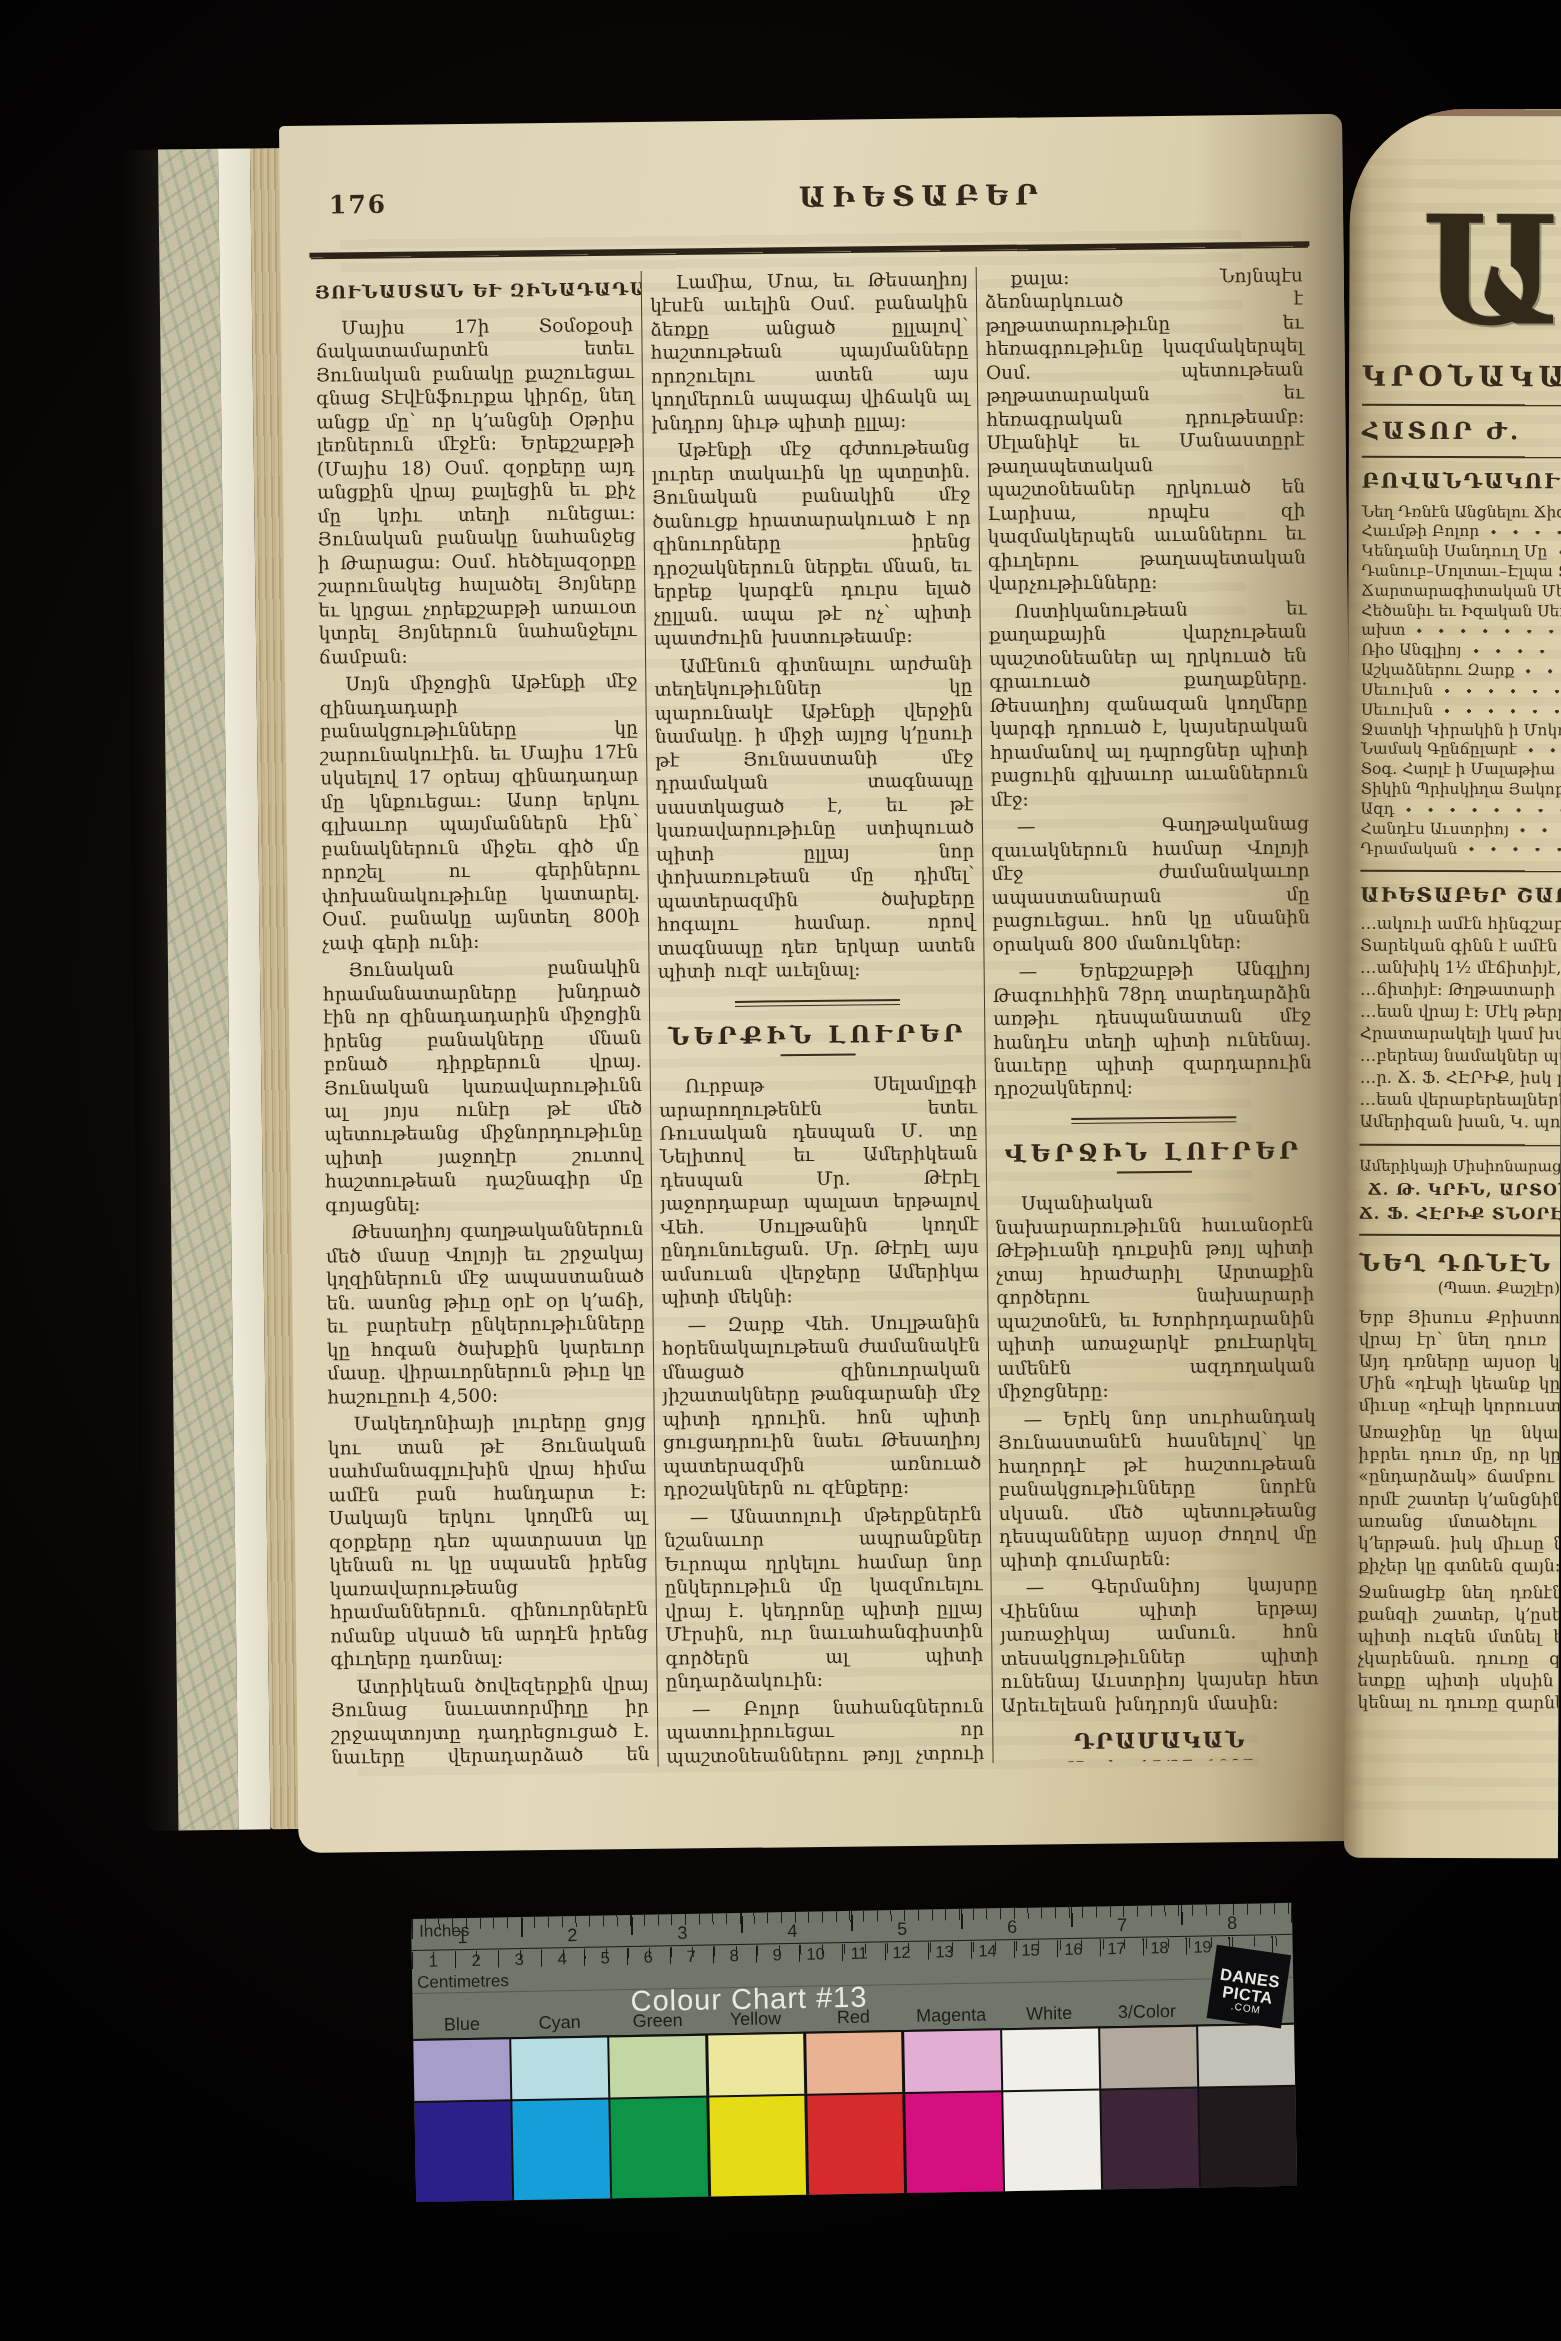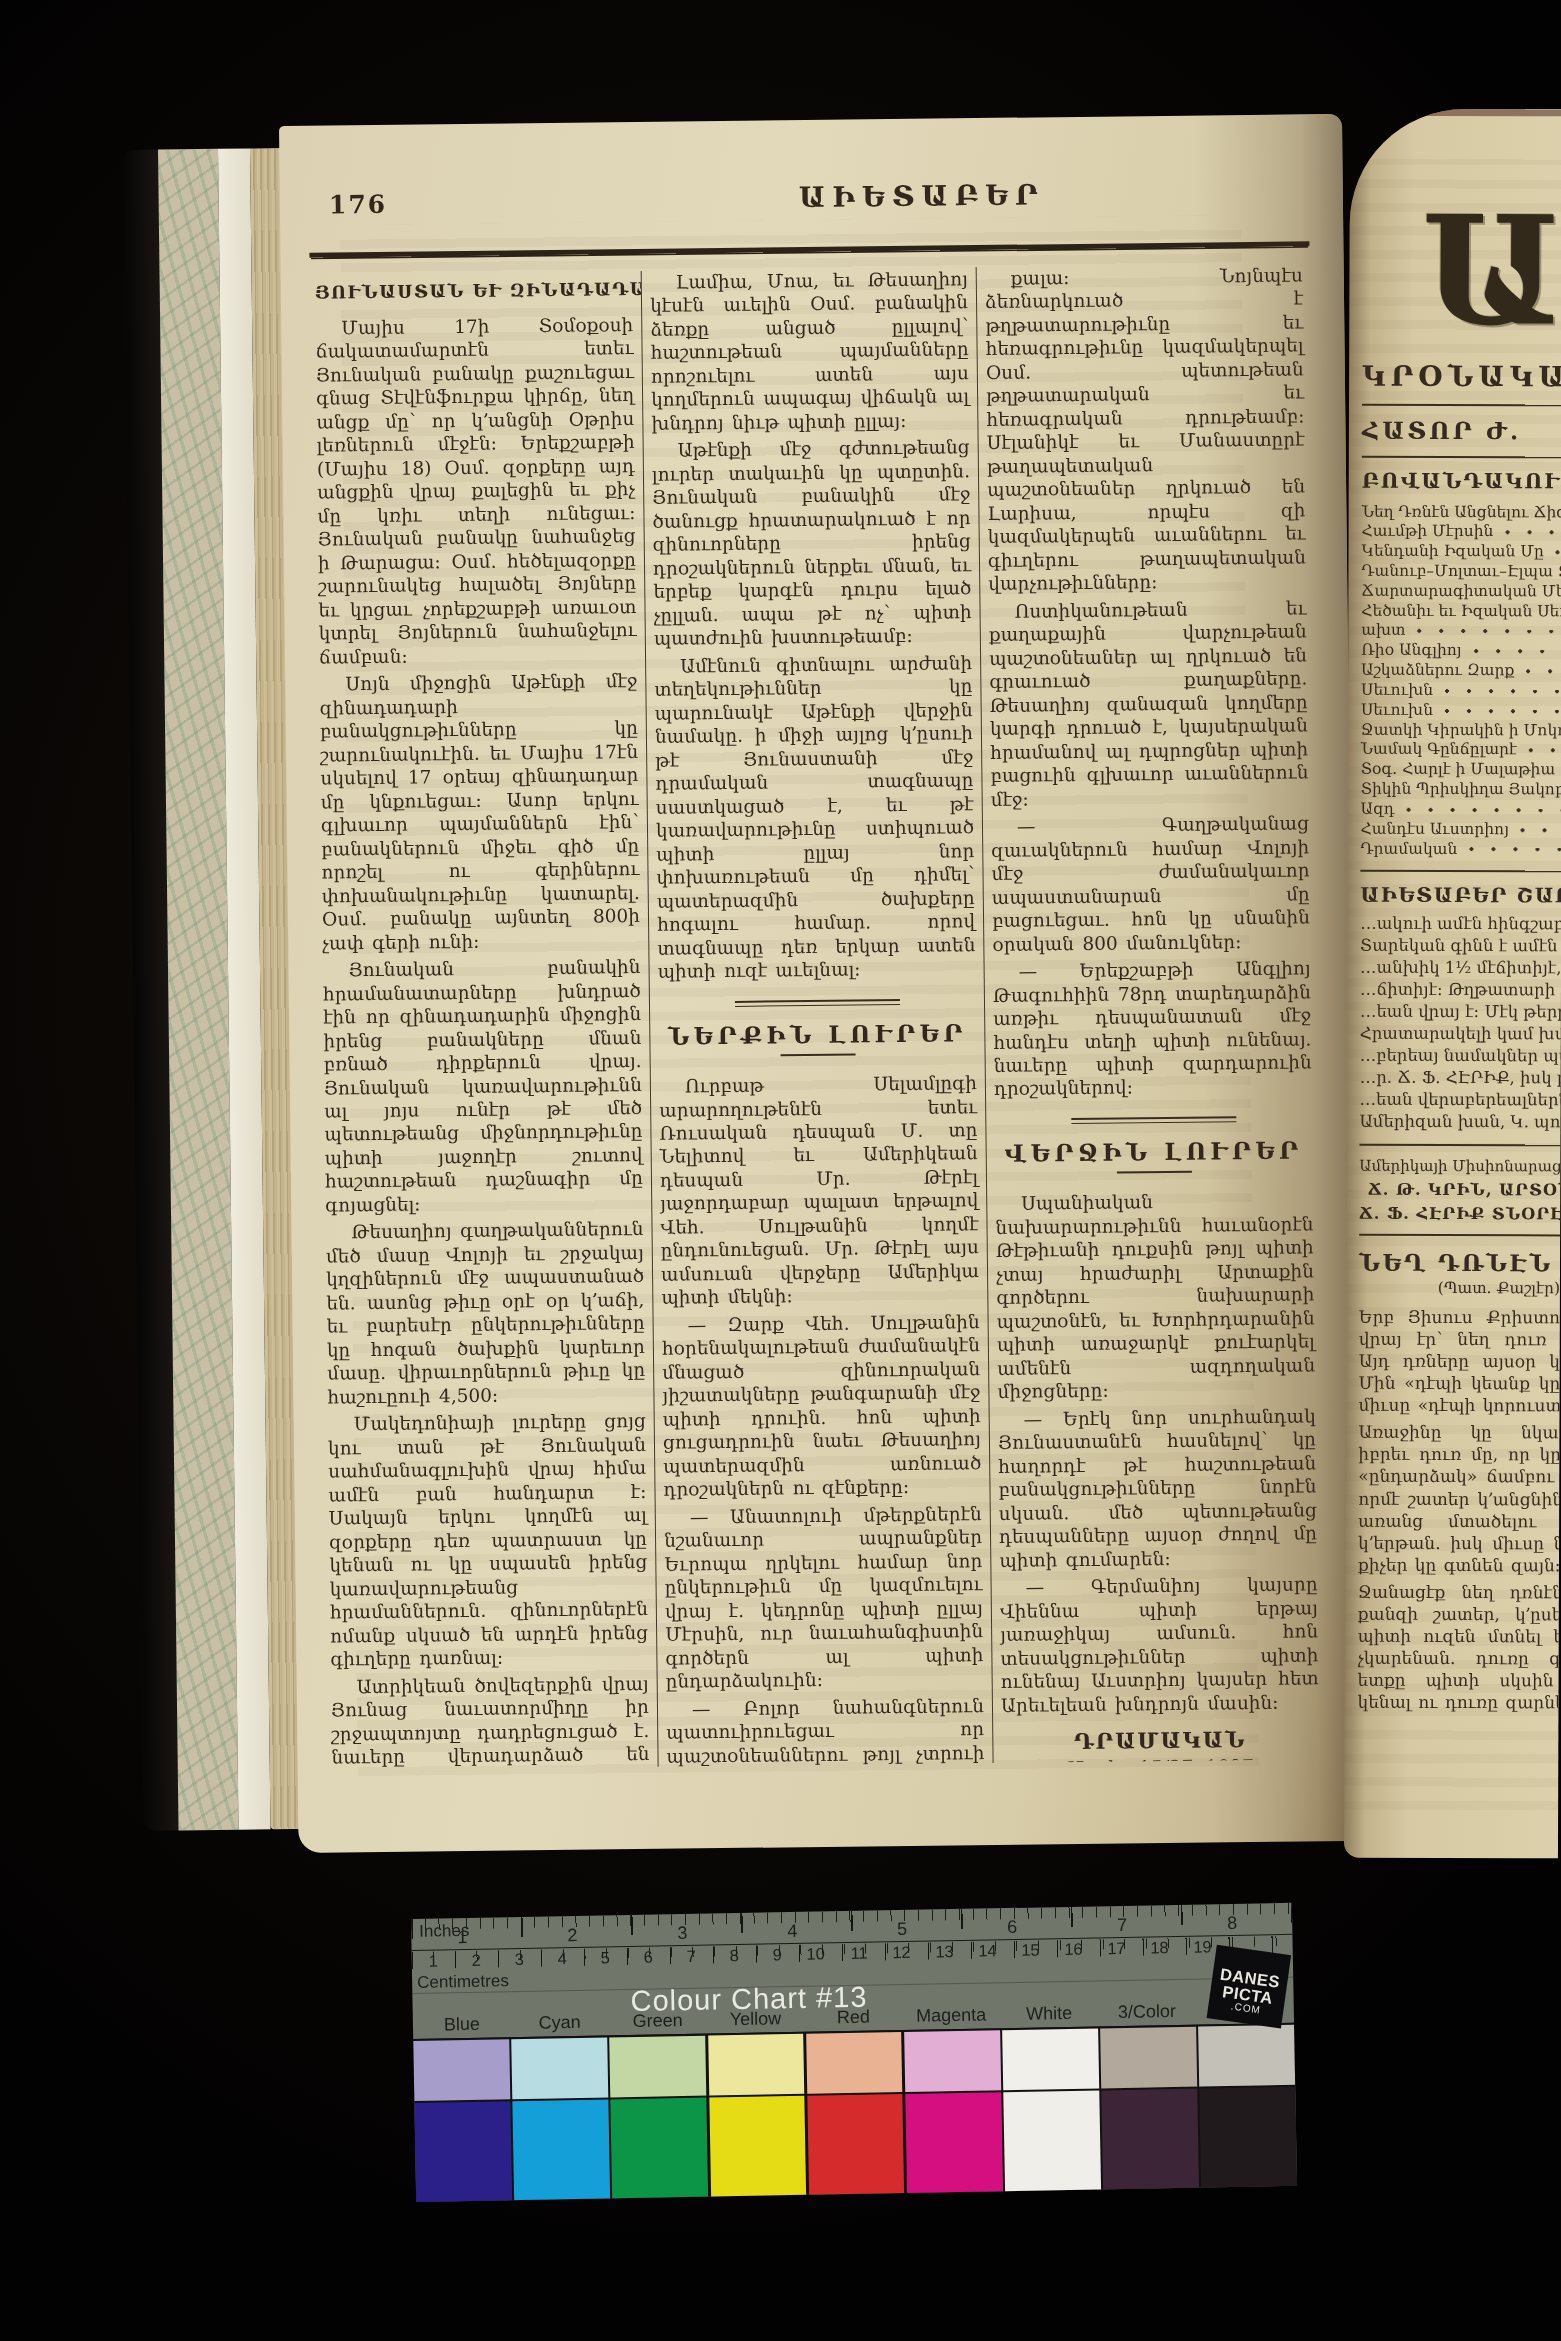--- a/index.html
+++ b/index.html
@@ -197,25 +197,25 @@
     <div class="rp-vol">ՀԱՏՈՐ Ժ.</div>
     <div class="rp-rule"></div>
     <div class="rp-toc-h">ԲՈՎԱՆԴԱԿՈՒԹԻՒՆ</div>
     <div>
 
     <div class="toc">
         <span>Նեղ Դռնէն Անցնելու Ճիգ</span>
 
       </div>
         <div class="toc">
-        <span>Հաւմթի Մէրսին</span>
-        <span class="dots"></span>
-      </div>
-        <div class="toc">
-        <span>Կենդանի Իզական Մը</span>
+        <span>Հաւմթի Բոլոր</span>
+        <span class="dots"></span>
+      </div>
+        <div class="toc">
+        <span>Կենդանի Սանդուղ Մը</span>
         <span class="dots"></span>
       </div>
         <div class="toc">
         <span>Դանուբ–Մոլտաւ–Էլպա Ջրանցք</span>
 
       </div>
         <div class="toc">
         <span>Ճարտարագիտական Մեծագործութ</span>
 
       </div>

